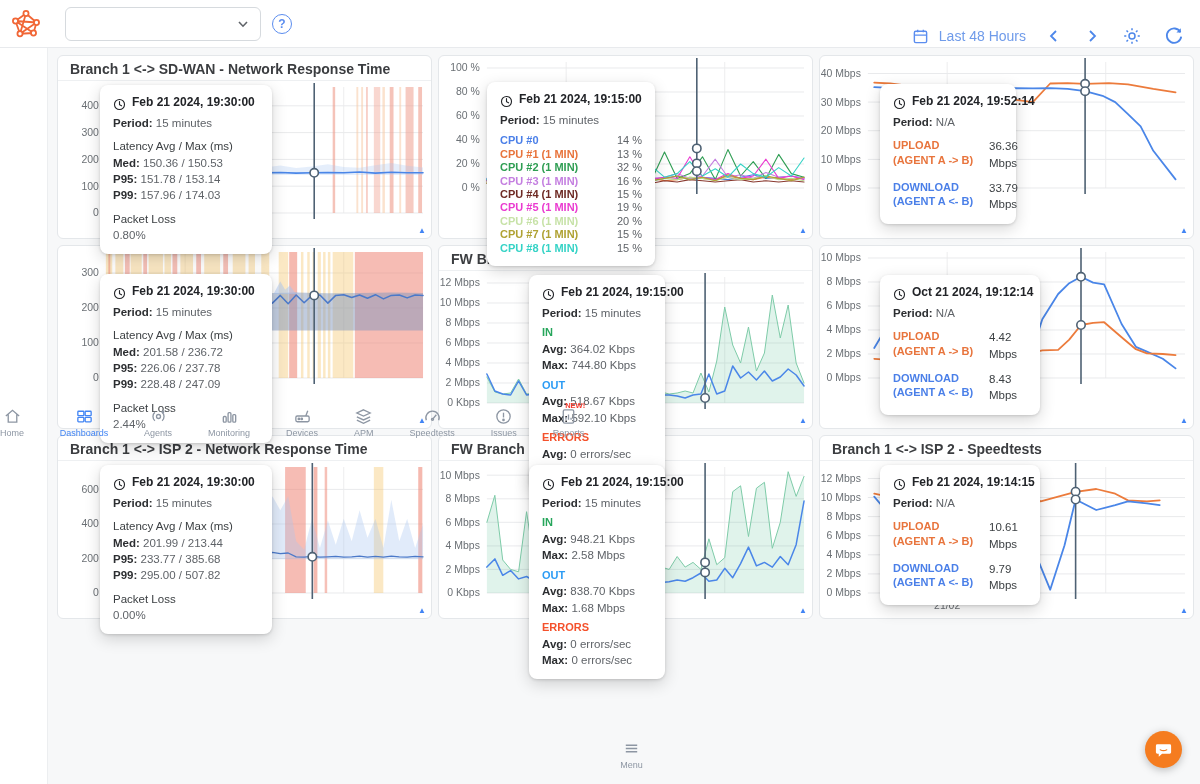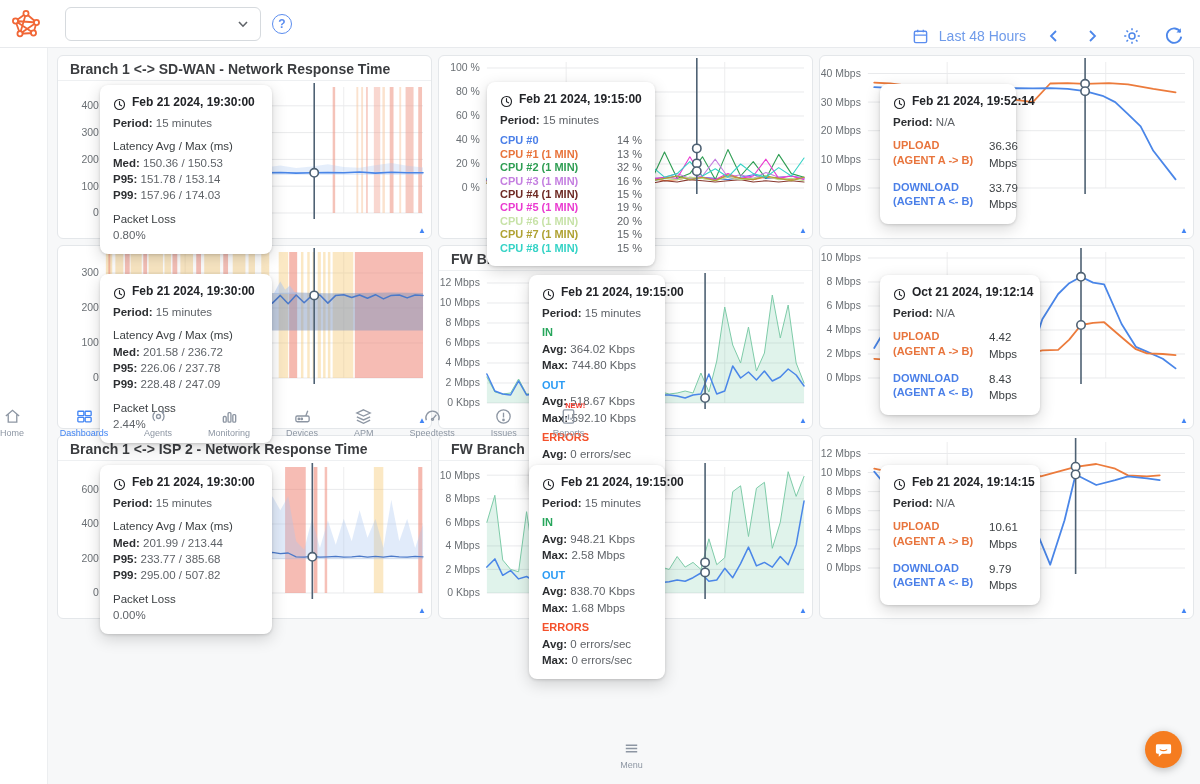--- a/index.html
+++ b/index.html
@@ -623,20 +623,24 @@
           <div class="tip-line"><b>Avg:</b> 838.70 Kbps</div>
           <div class="tip-line"><b>Max:</b> 1.68 Mbps</div>
           <div class="bw-name" style="color: rgb(244, 81, 44);">ERRORS</div>
           <div class="tip-line"><b>Avg:</b> 0 errors/sec</div>
           <div class="tip-line"><b>Max:</b> 0 errors/sec</div>
         </div>
       <span class="resize-tri">▲</span>
     </div>
 
     <div class="panel">
+      <div class="panel-head">
+          <span class="p-title">Branch 1 &lt;-&gt; ISP 2 - Speedtests</span>
+          <span class="p-sub"></span>
+        </div>
       <svg class="chart" viewBox="0 0 374 158" preserveAspectRatio="none">
           <line x1="127.5" y1="6" x2="127.5" y2="132" stroke="#ededee"></line>
           <line x1="286.5" y1="6" x2="286.5" y2="132" stroke="#ededee"></line>
           <line x1="48" y1="132.0" x2="366" y2="132.0" stroke="#e9eaec"></line>
           <text x="41" y="135.5" text-anchor="end" font-size="10.5" fill="#6b7075" font-family="Liberation Sans,sans-serif">0 Mbps</text>
           <line x1="48" y1="112.9" x2="366" y2="112.9" stroke="#e9eaec"></line>
           <text x="41" y="116.4" text-anchor="end" font-size="10.5" fill="#6b7075" font-family="Liberation Sans,sans-serif">2 Mbps</text>
           <line x1="48" y1="93.8" x2="366" y2="93.8" stroke="#e9eaec"></line>
           <text x="41" y="97.3" text-anchor="end" font-size="10.5" fill="#6b7075" font-family="Liberation Sans,sans-serif">4 Mbps</text>
           <line x1="48" y1="74.7" x2="366" y2="74.7" stroke="#e9eaec"></line>

